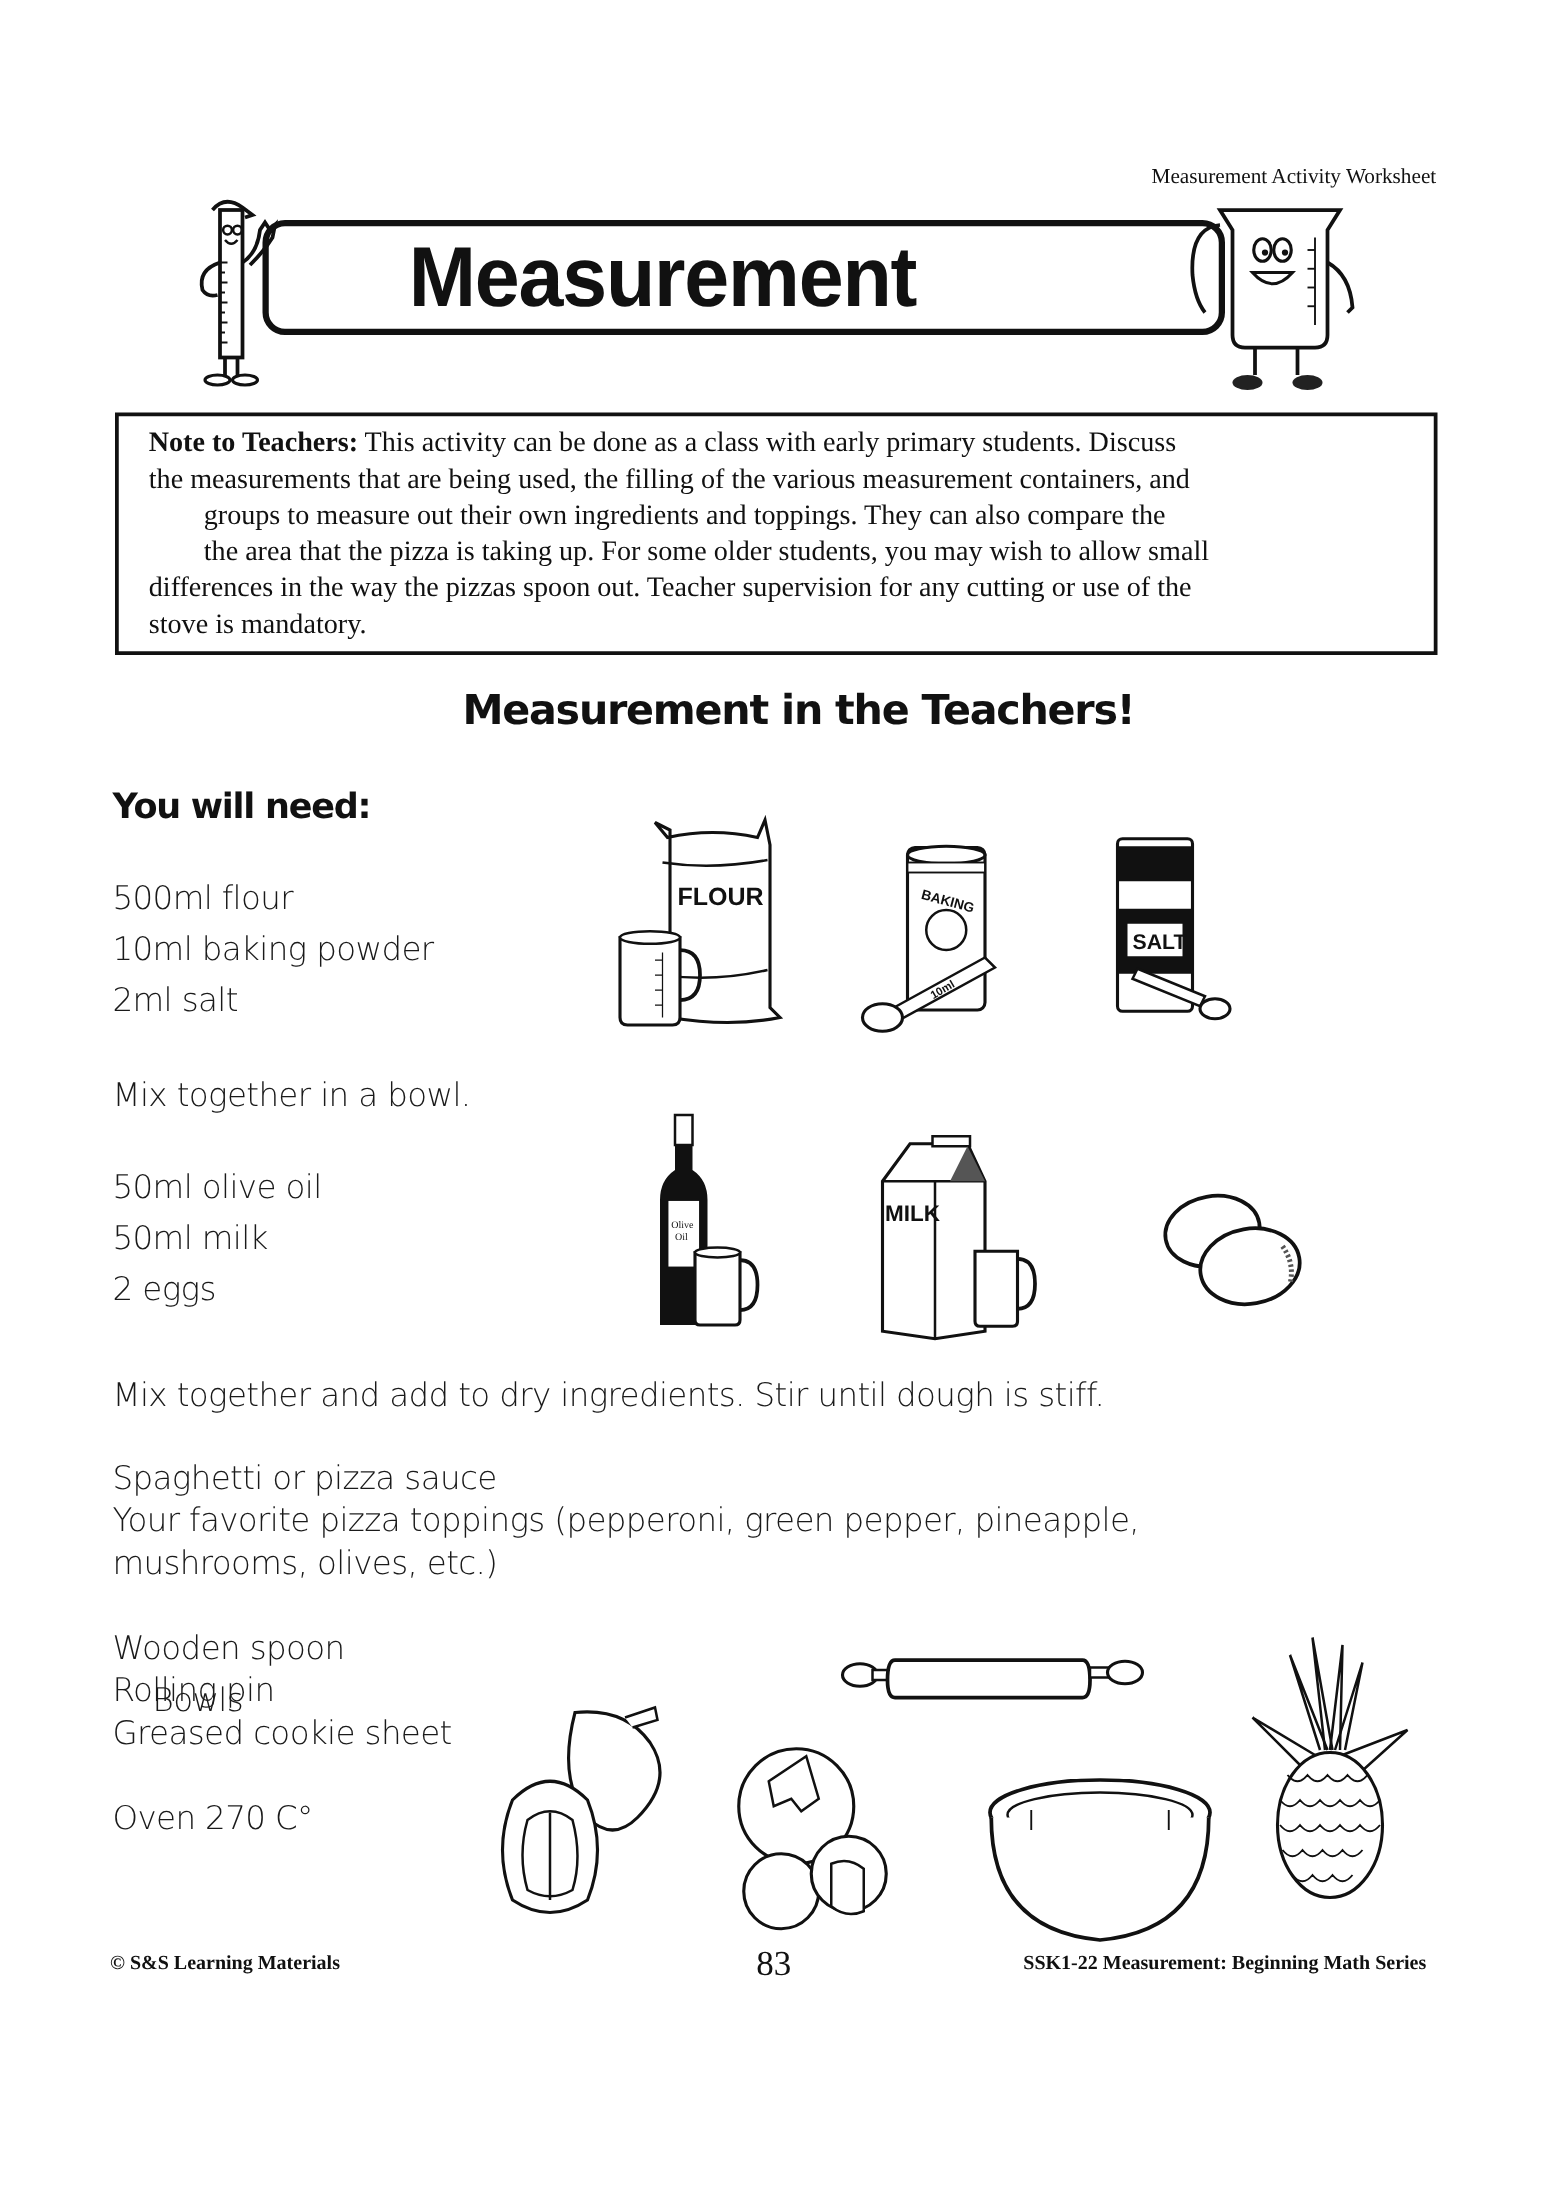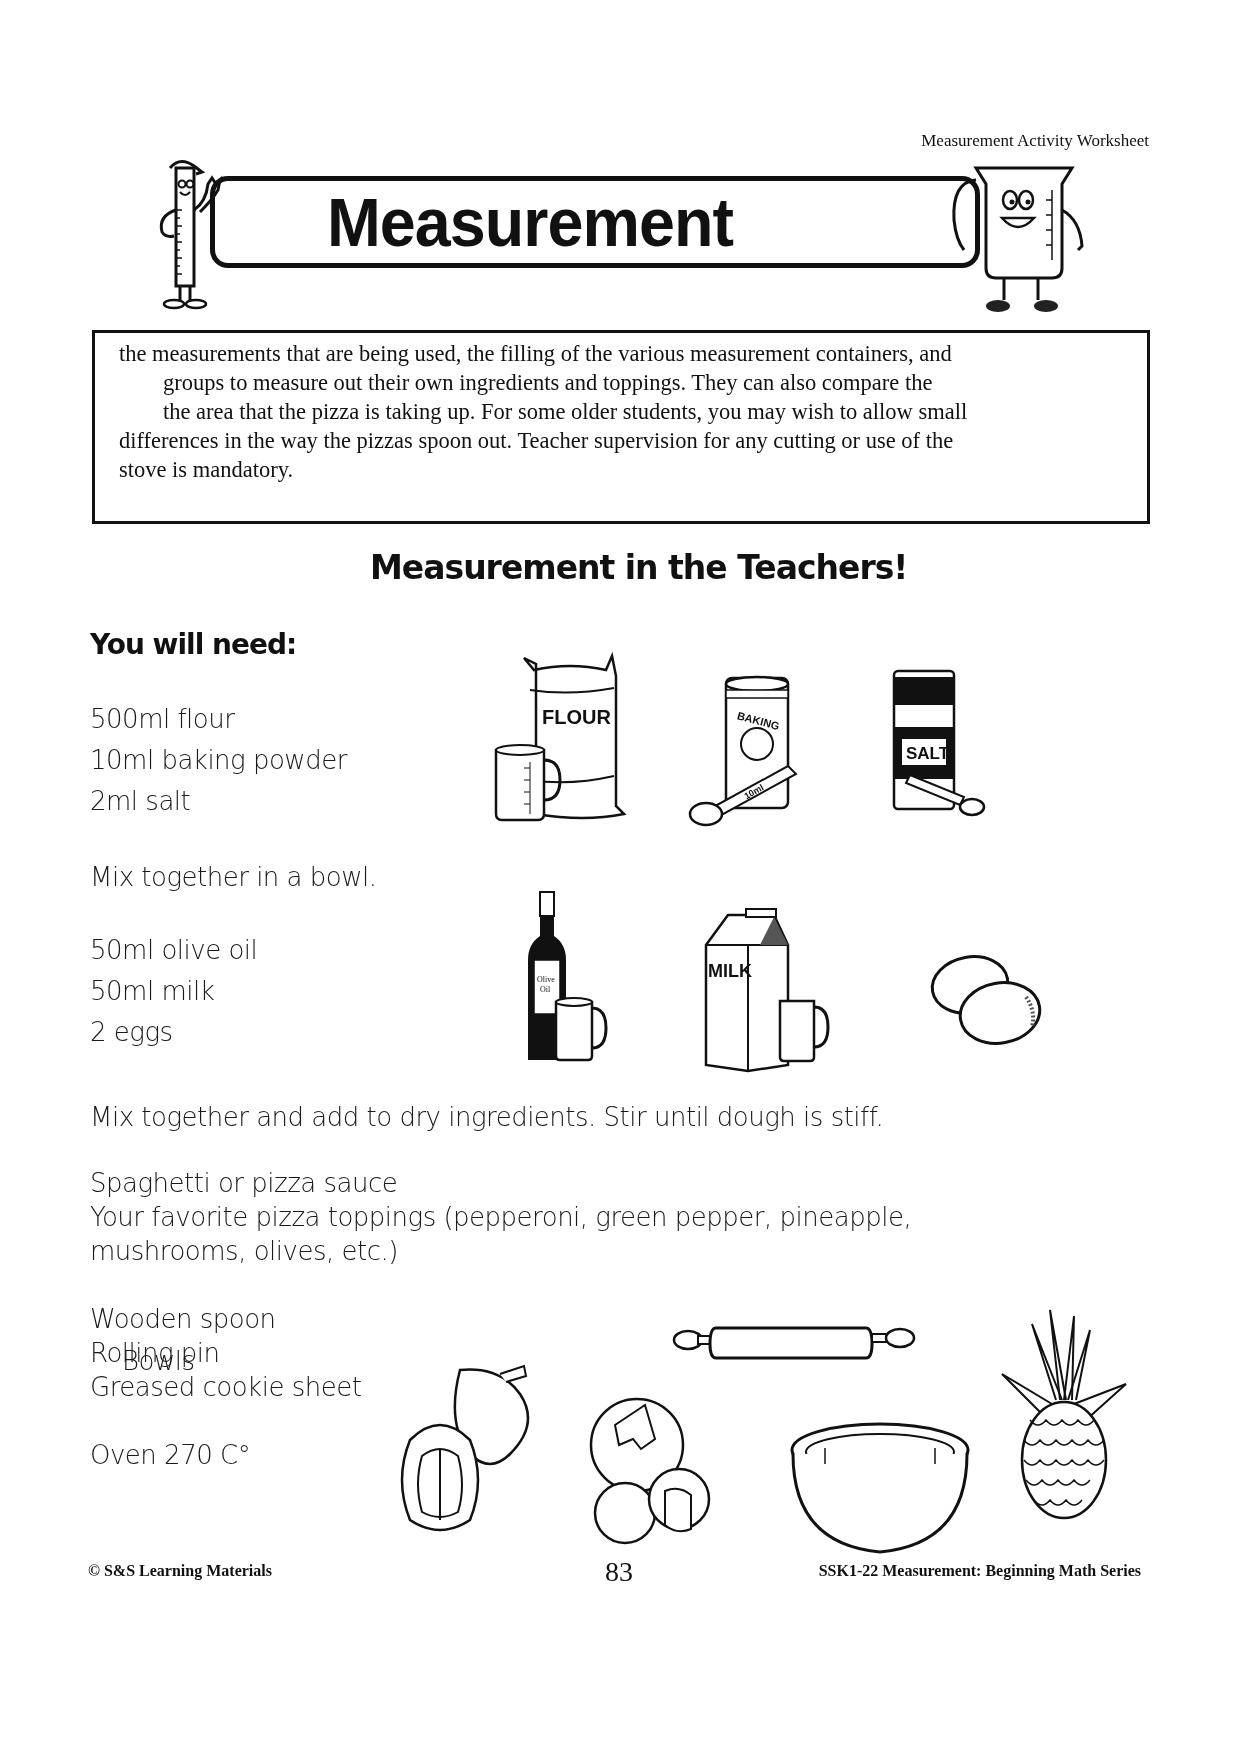--- a/index.html
+++ b/index.html
@@ -73,20 +73,21 @@
     <path d="M62 58 q16 18 32 0 z" fill="#fff" stroke="#111" stroke-width="2.5"></path>
     <path d="M122 50 q18 10 20 36 l-4 4" fill="none" stroke="#111" stroke-width="3"></path>
     <line x1="64" y1="118" x2="64" y2="140" stroke="#111" stroke-width="3"></line>
     <line x1="98" y1="118" x2="98" y2="140" stroke="#111" stroke-width="3"></line>
     <ellipse cx="58" cy="146" rx="12" ry="6" fill="#222"></ellipse>
     <ellipse cx="106" cy="146" rx="12" ry="6" fill="#222"></ellipse>
   </svg>
 </div>
 
 <div class="abs note-box serif">
+  <p><span class="note-label">Note to Teachers:</span><span> This activity can be done as a class with early primary students.  Discuss</span></p>
   <p>the measurements that are being used, the filling of the various measurement containers, and</p>
   <p class="indent">groups to measure out their own ingredients and toppings.  They can also compare the</p>
   <p class="indent">the area that the pizza is taking up.  For some older students, you may wish to allow small</p>
   <p>differences in the way the pizzas spoon out.  Teacher supervision for any cutting or use of the</p>
   <p>stove is mandatory.</p>
 </div>
 
 <div class="abs section-title">Measurement in the Teachers!</div>
 <div class="abs need-title">You will need:</div>
 

